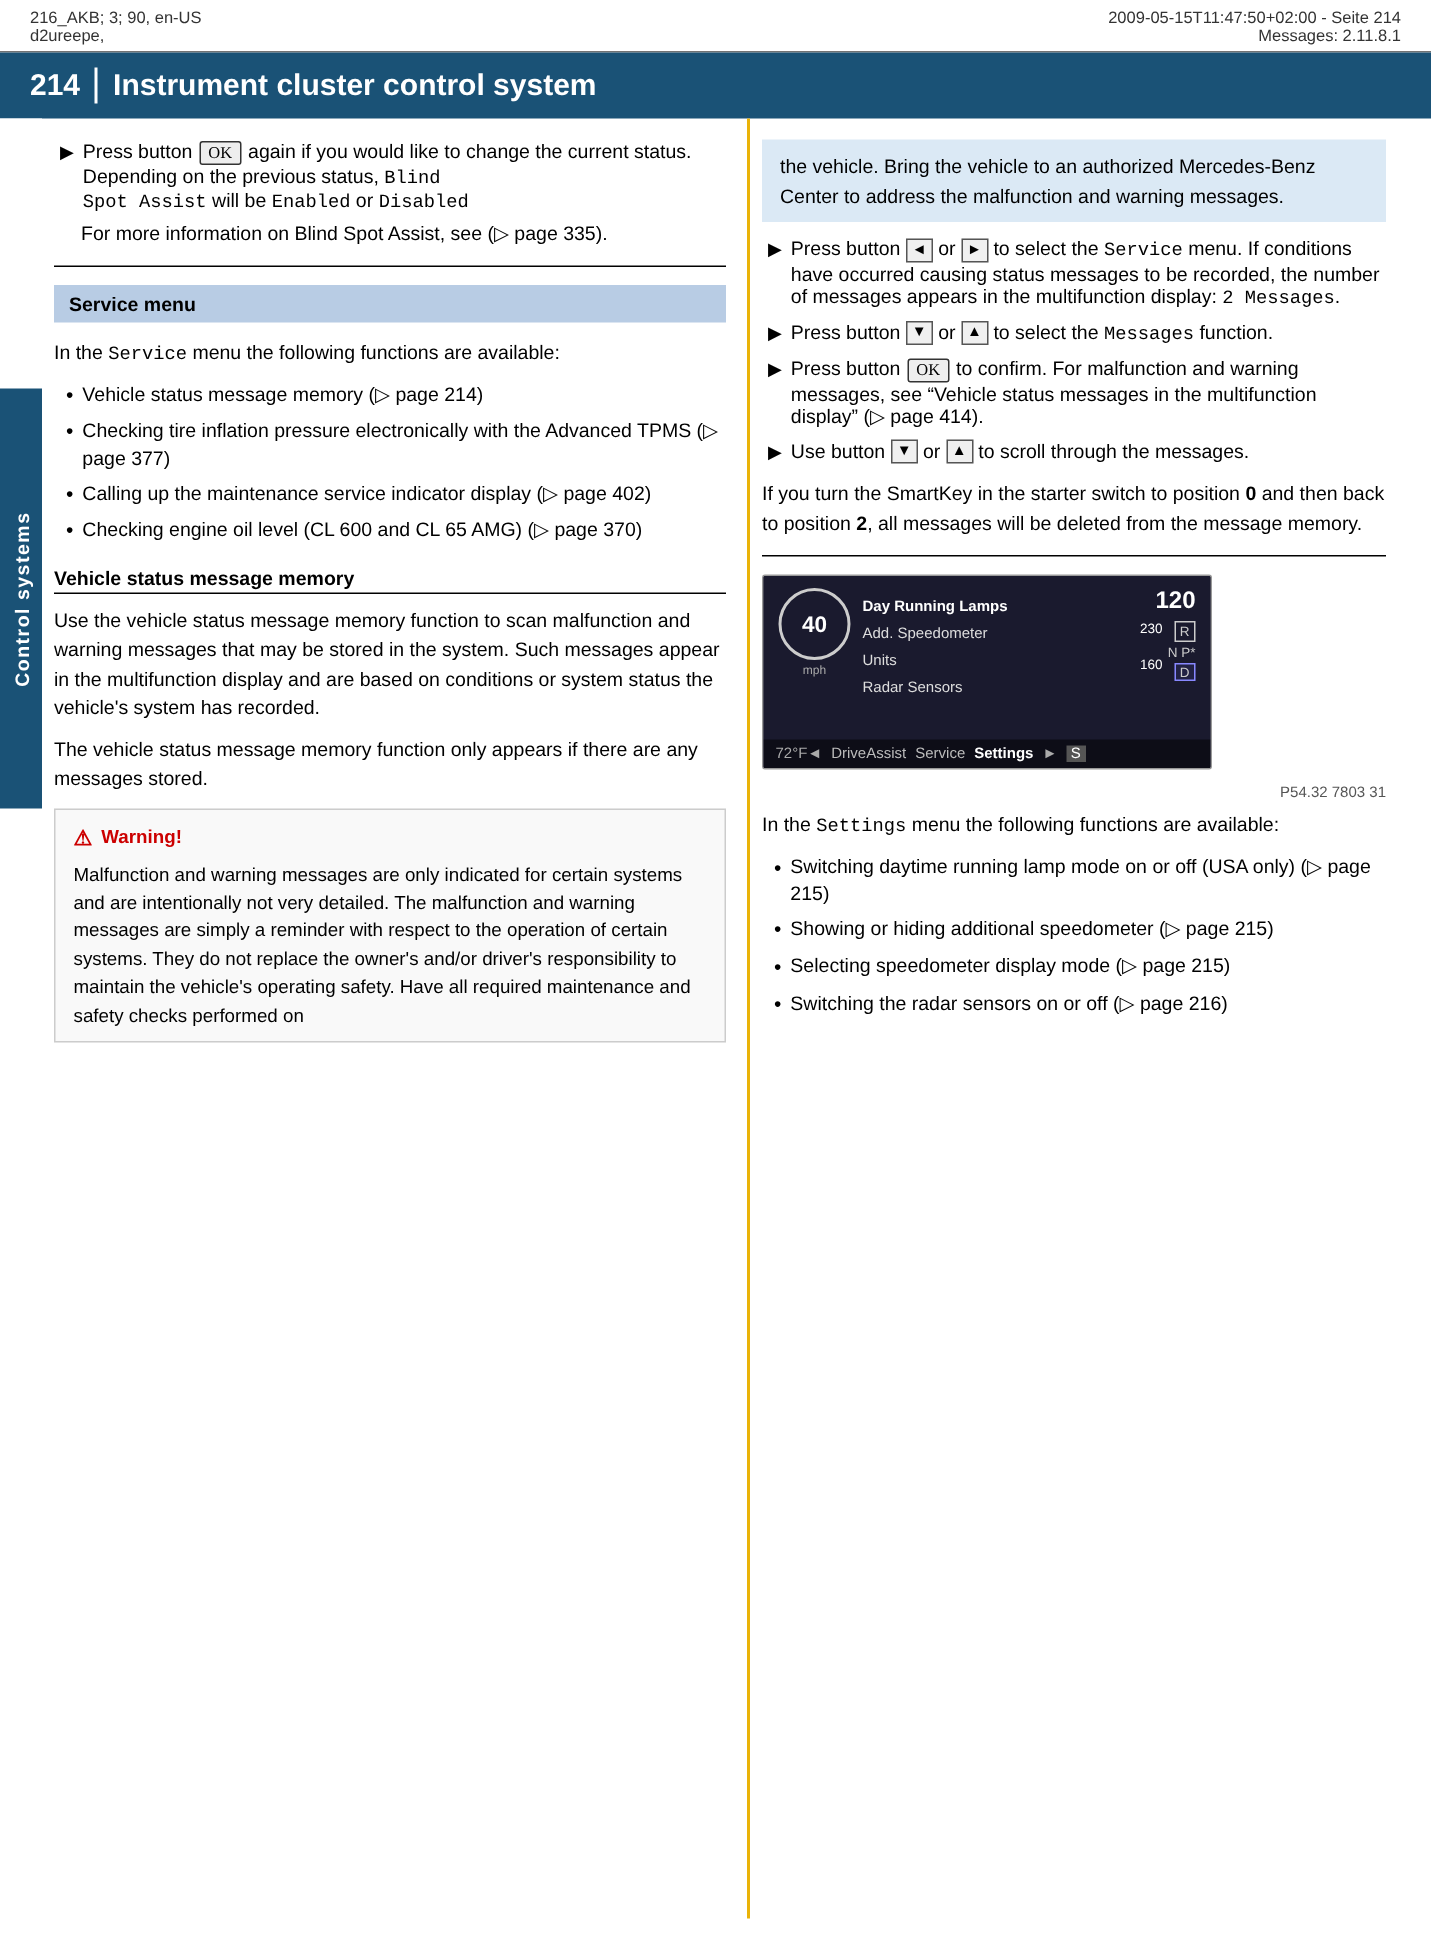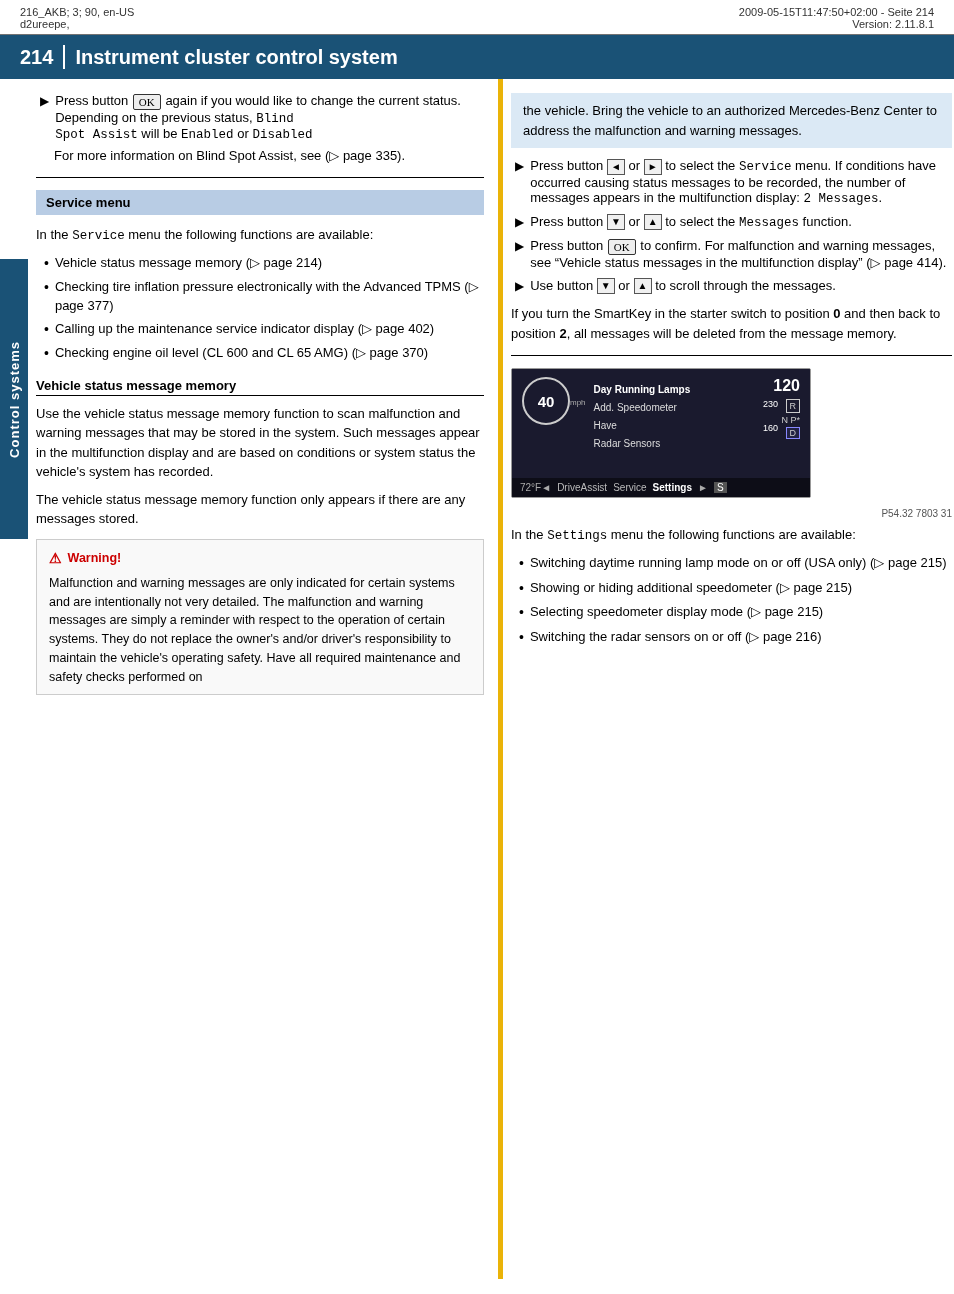--- a/index.html
+++ b/index.html
@@ -217,22 +217,22 @@
       display: flex;
     }
 
     .col-left {
       width: 470px;
       padding: 14px 14px 14px 8px;
     }
 
     .col-right {
       flex: 1;
-      padding: 14px 2px 14px 8px;
-      border-left: 5px solid #eab308;
+      padding: 14px 30px 14px 8px;
+      border-left: 2px solid #eab308;
     }
 
     .nav-arrow {
       display: inline-block;
       border: 1px solid #555;
       width: 18px;
       height: 16px;
       text-align: center;
       line-height: 14px;
       font-size: 10px;
@@ -243,21 +243,21 @@
 </head>
 <body>
 
 <div class="page-header">
   <div>
     <div>216_AKB; 3; 90, en-US</div>
     <div>d2ureepe,</div>
   </div>
   <div style="text-align:right">
     <div>2009-05-15T11:47:50+02:00 - Seite 214</div>
-    <div>Version: 2.11.8.1</div>
+    <div>Messages: 2.11.8.1</div>
   </div>
 </div>
 
 <div class="title-bar">
   <span class="page-num">214</span>
   <span class="divider"></span>
   <span>Instrument cluster control system</span>
 </div>
 
 <div class="content-wrap">
@@ -359,29 +359,29 @@
       </p>
 
       <hr class="thin-line">
 
 
       <div class="settings-img">
         <div style="background:#1a1a2e; width:100%; height:100%; position:relative; display:flex; flex-direction:column; justify-content:space-between;">
 
           <div style="display:flex; justify-content:space-between; align-items:flex-start; padding:8px 10px 0 10px;">
 
-            <div style="display:flex; flex-direction:row; align-items:center;justify-content:flex-end;">
+            <div style="display:flex; flex-direction:column; align-items:center;justify-content:flex-end;">
               <div style="border:2px solid #ccc; border-radius:50%; width:48px; height:48px; display:flex; align-items:center; justify-content:center; color:#fff; font-size:15px; font-weight:bold;">40</div>
               <div style="color:#aaa; font-size:8px; margin-top:2px;">mph</div>
             </div>
 
             <div style="flex:1; margin:0 8px; color:#ddd; font-size:10px; line-height:1.8; margin-top:4px;">
               <div style="color:#fff; font-weight:bold;">Day Running Lamps</div>
               <div>Add. Speedometer</div>
-              <div>Have</div>
+              <div>Units</div>
               <div>Radar Sensors</div>
             </div>
 
             <div style="display:flex; flex-direction:column; align-items:flex-end; gap:2px;">
               <div style="color:#fff; font-size:16px; font-weight:bold;">120</div>
               <div style="color:#ccc; font-size:9px; border:1px solid #ccc; padding:1px 3px; margin-top:2px;">R</div>
               <div style="color:#ccc; font-size:9px;">N P*</div>
               <div style="color:#ccc; font-size:9px; border:1px solid #88f; background:#224; padding:0 3px;">D</div>
             </div>
           </div>

